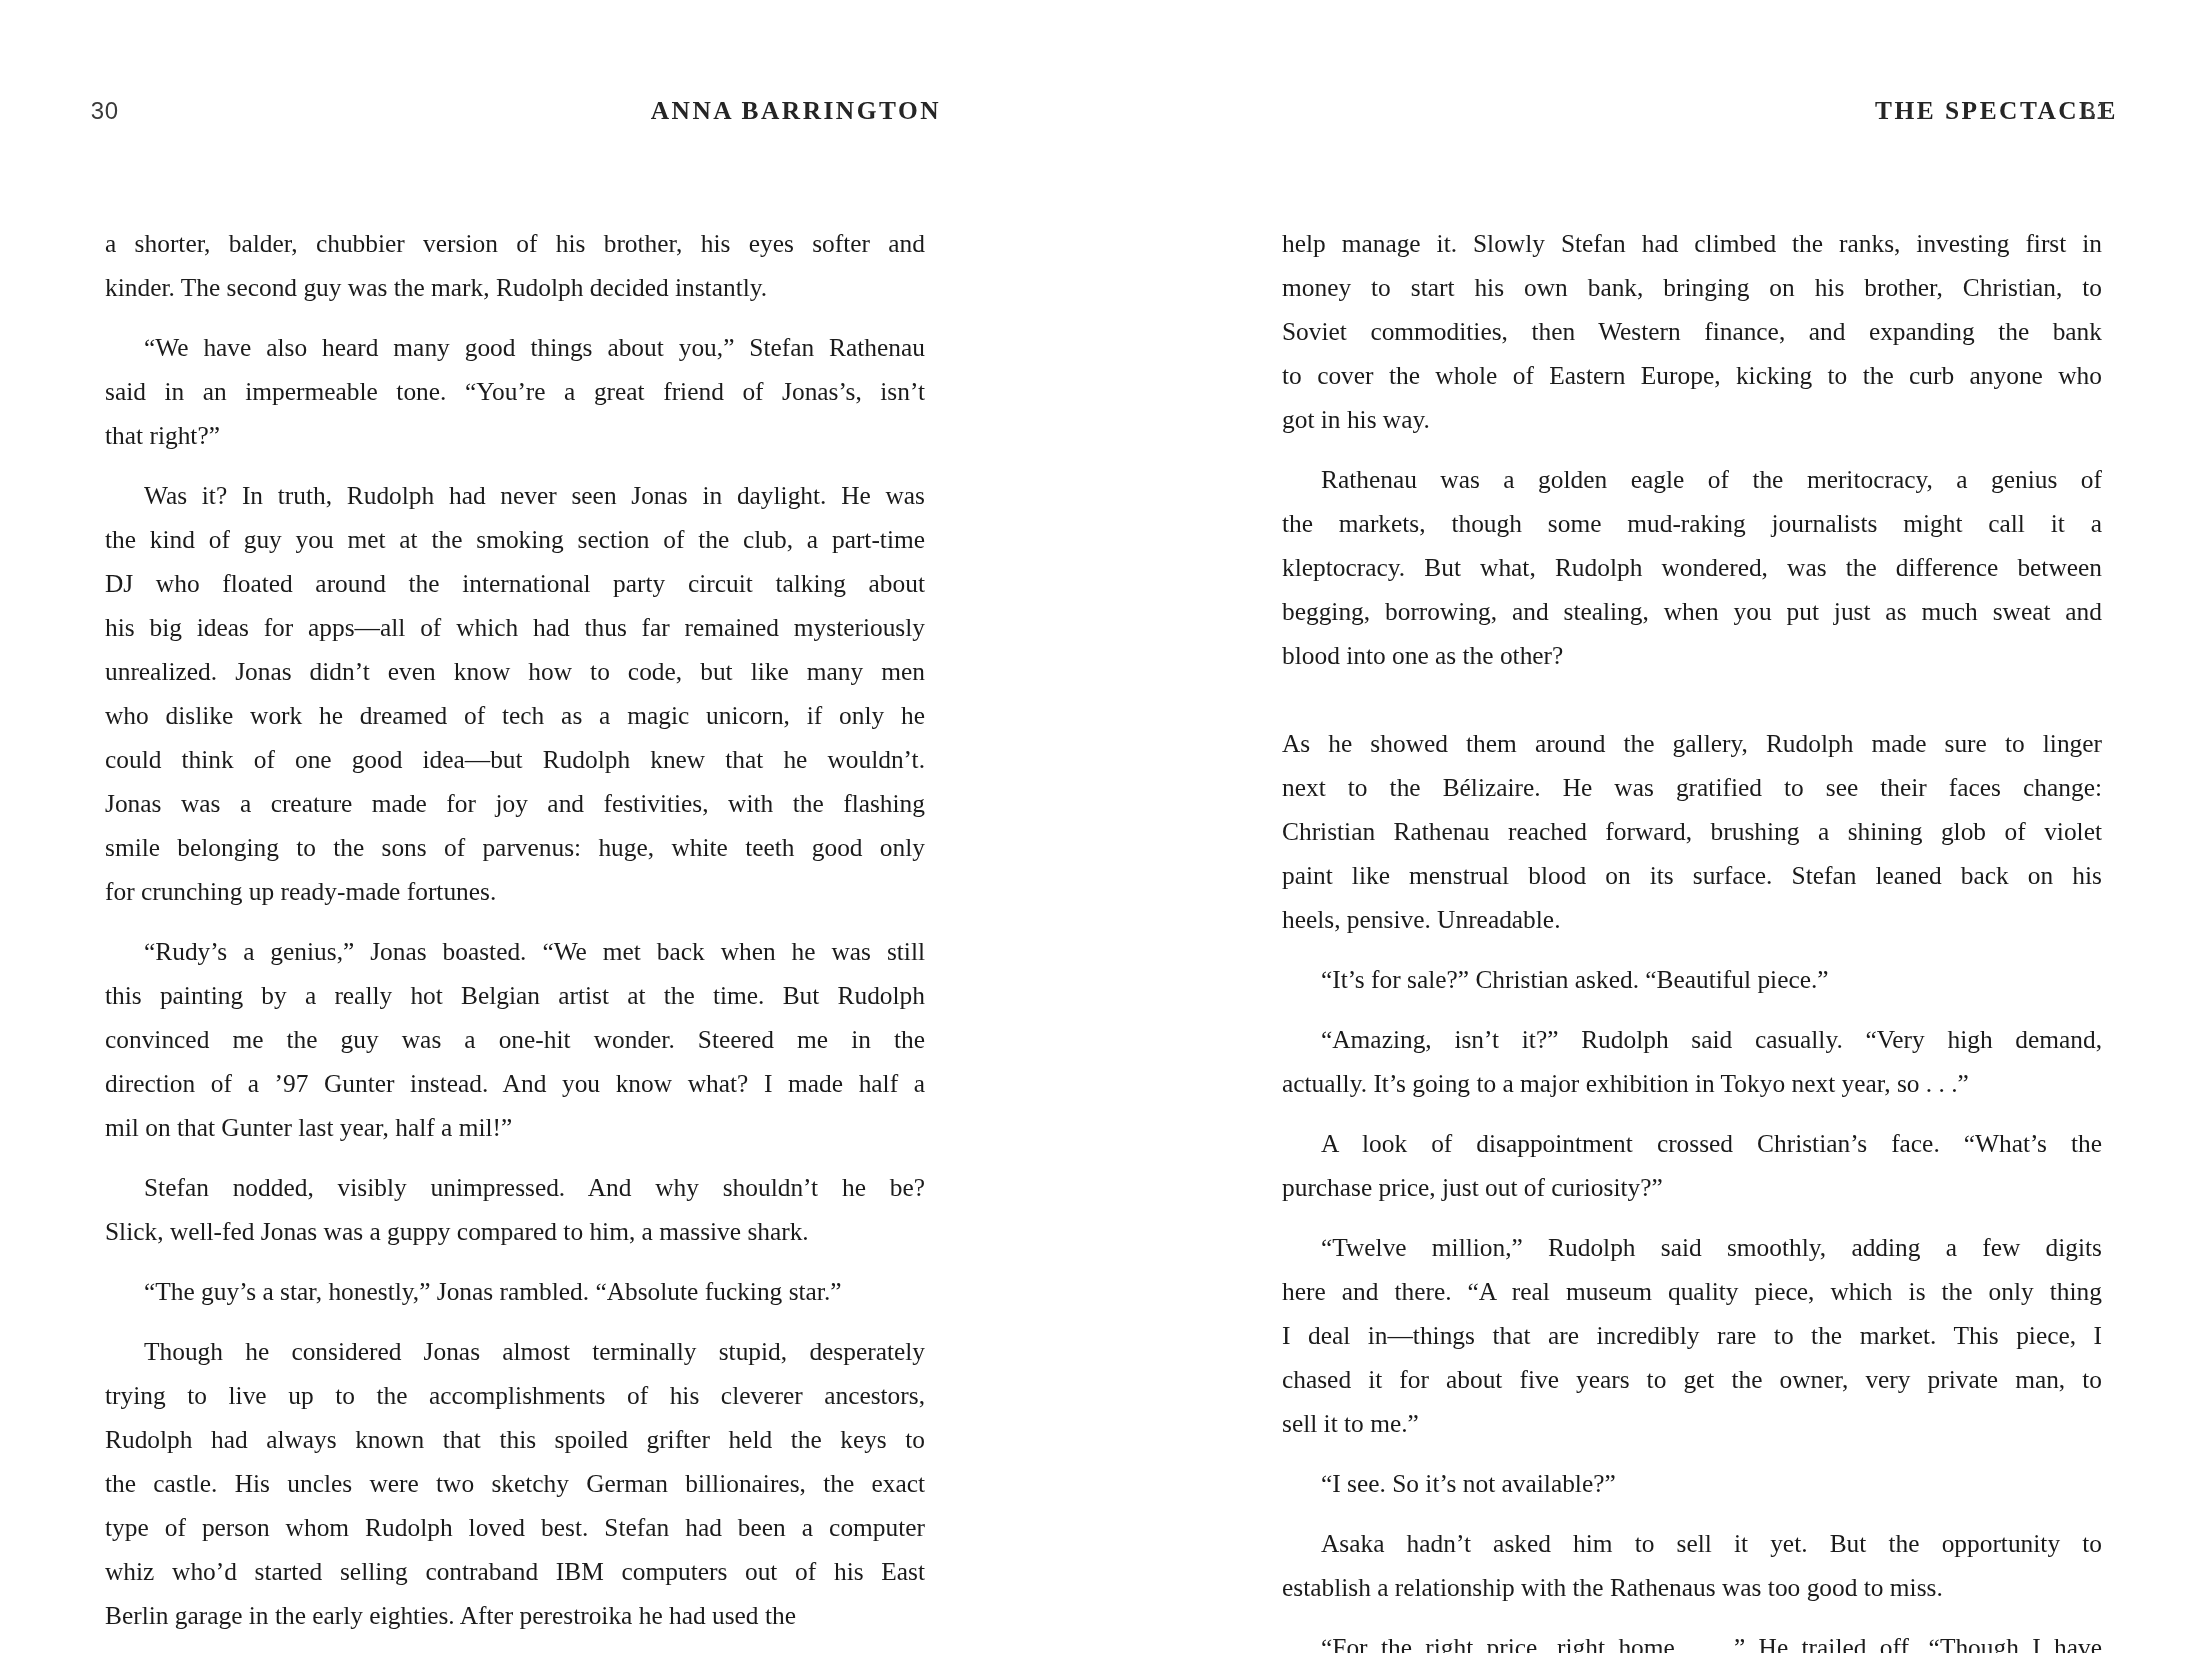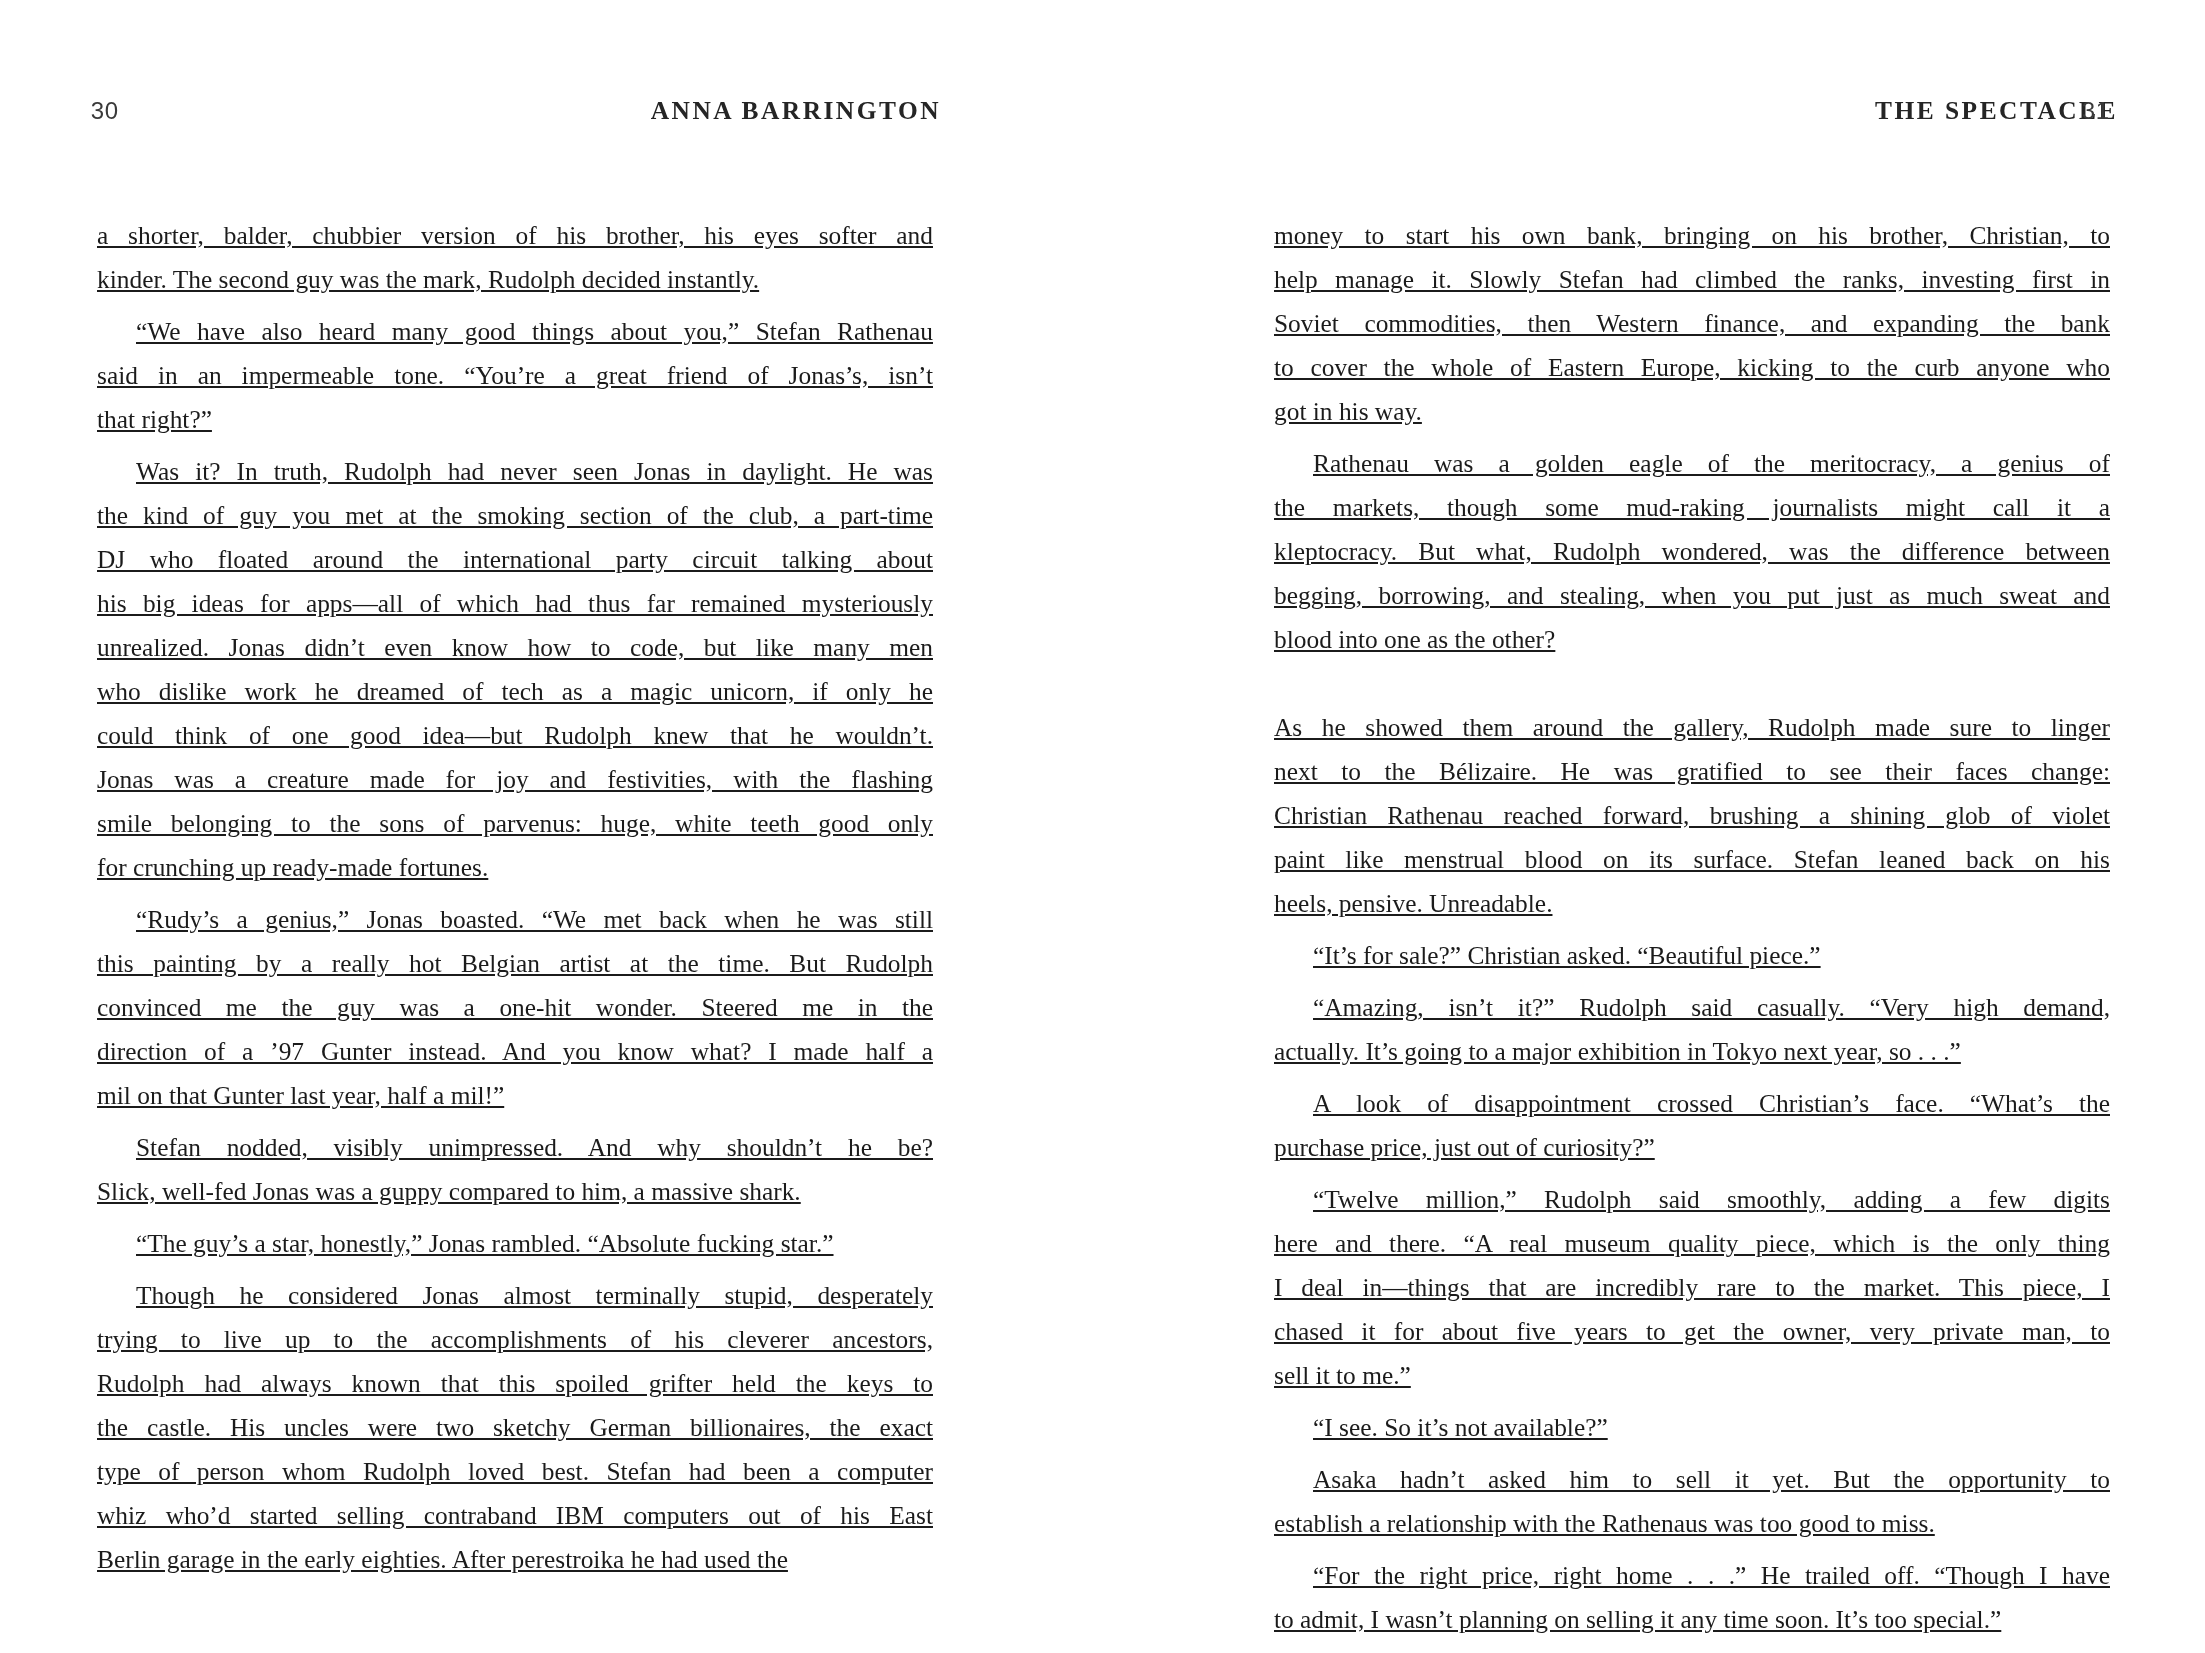--- a/index.html
+++ b/index.html
@@ -52,21 +52,21 @@
     color: #252525;
     text-transform: uppercase;
   }
 
   .body-text {
     position: absolute;
     top: 205px;
     left: 0;
     right: 0;
   }
-  .para { margin: 8px; text-decoration: underline; }
+  .para { margin: 16px; }
   .para.space-before { margin-top: 44px; }
   .line {
     font-size: 25.4px;
     line-height: 44px;
     text-align: justify;
     text-align-last: justify;
     -moz-text-align-last: justify;
     text-justify: inter-word;
     hyphens: none;
   }
@@ -135,22 +135,22 @@
       </div>
   </div>
 
   <div class="page page-right">
     <div class="running-head">
       <span class="folio">31</span>
       <div class="head-title">THE SPECTACLE</div>
     </div>
     <div class="body-text">
         <div class="para">
+          <div class="line">help manage it. Slowly Stefan had climbed the ranks, investing first in</div>
           <div class="line">money to start his own bank, bringing on his brother, Christian, to</div>
-          <div class="line">help manage it. Slowly Stefan had climbed the ranks, investing first in</div>
           <div class="line">Soviet commodities, then Western finance, and expanding the bank</div>
           <div class="line">to cover the whole of Eastern Europe, kicking to the curb anyone who</div>
           <div class="line last">got in his way.</div>
         </div>
         <div class="para">
           <div class="line indent">Rathenau was a golden eagle of the meritocracy, a genius of</div>
           <div class="line">the markets, though some mud-raking journalists might call it a</div>
           <div class="line">kleptocracy. But what, Rudolph wondered, was the difference between</div>
           <div class="line">begging, borrowing, and stealing, when you put just as much sweat and</div>
           <div class="line last">blood into one as the other?</div>

